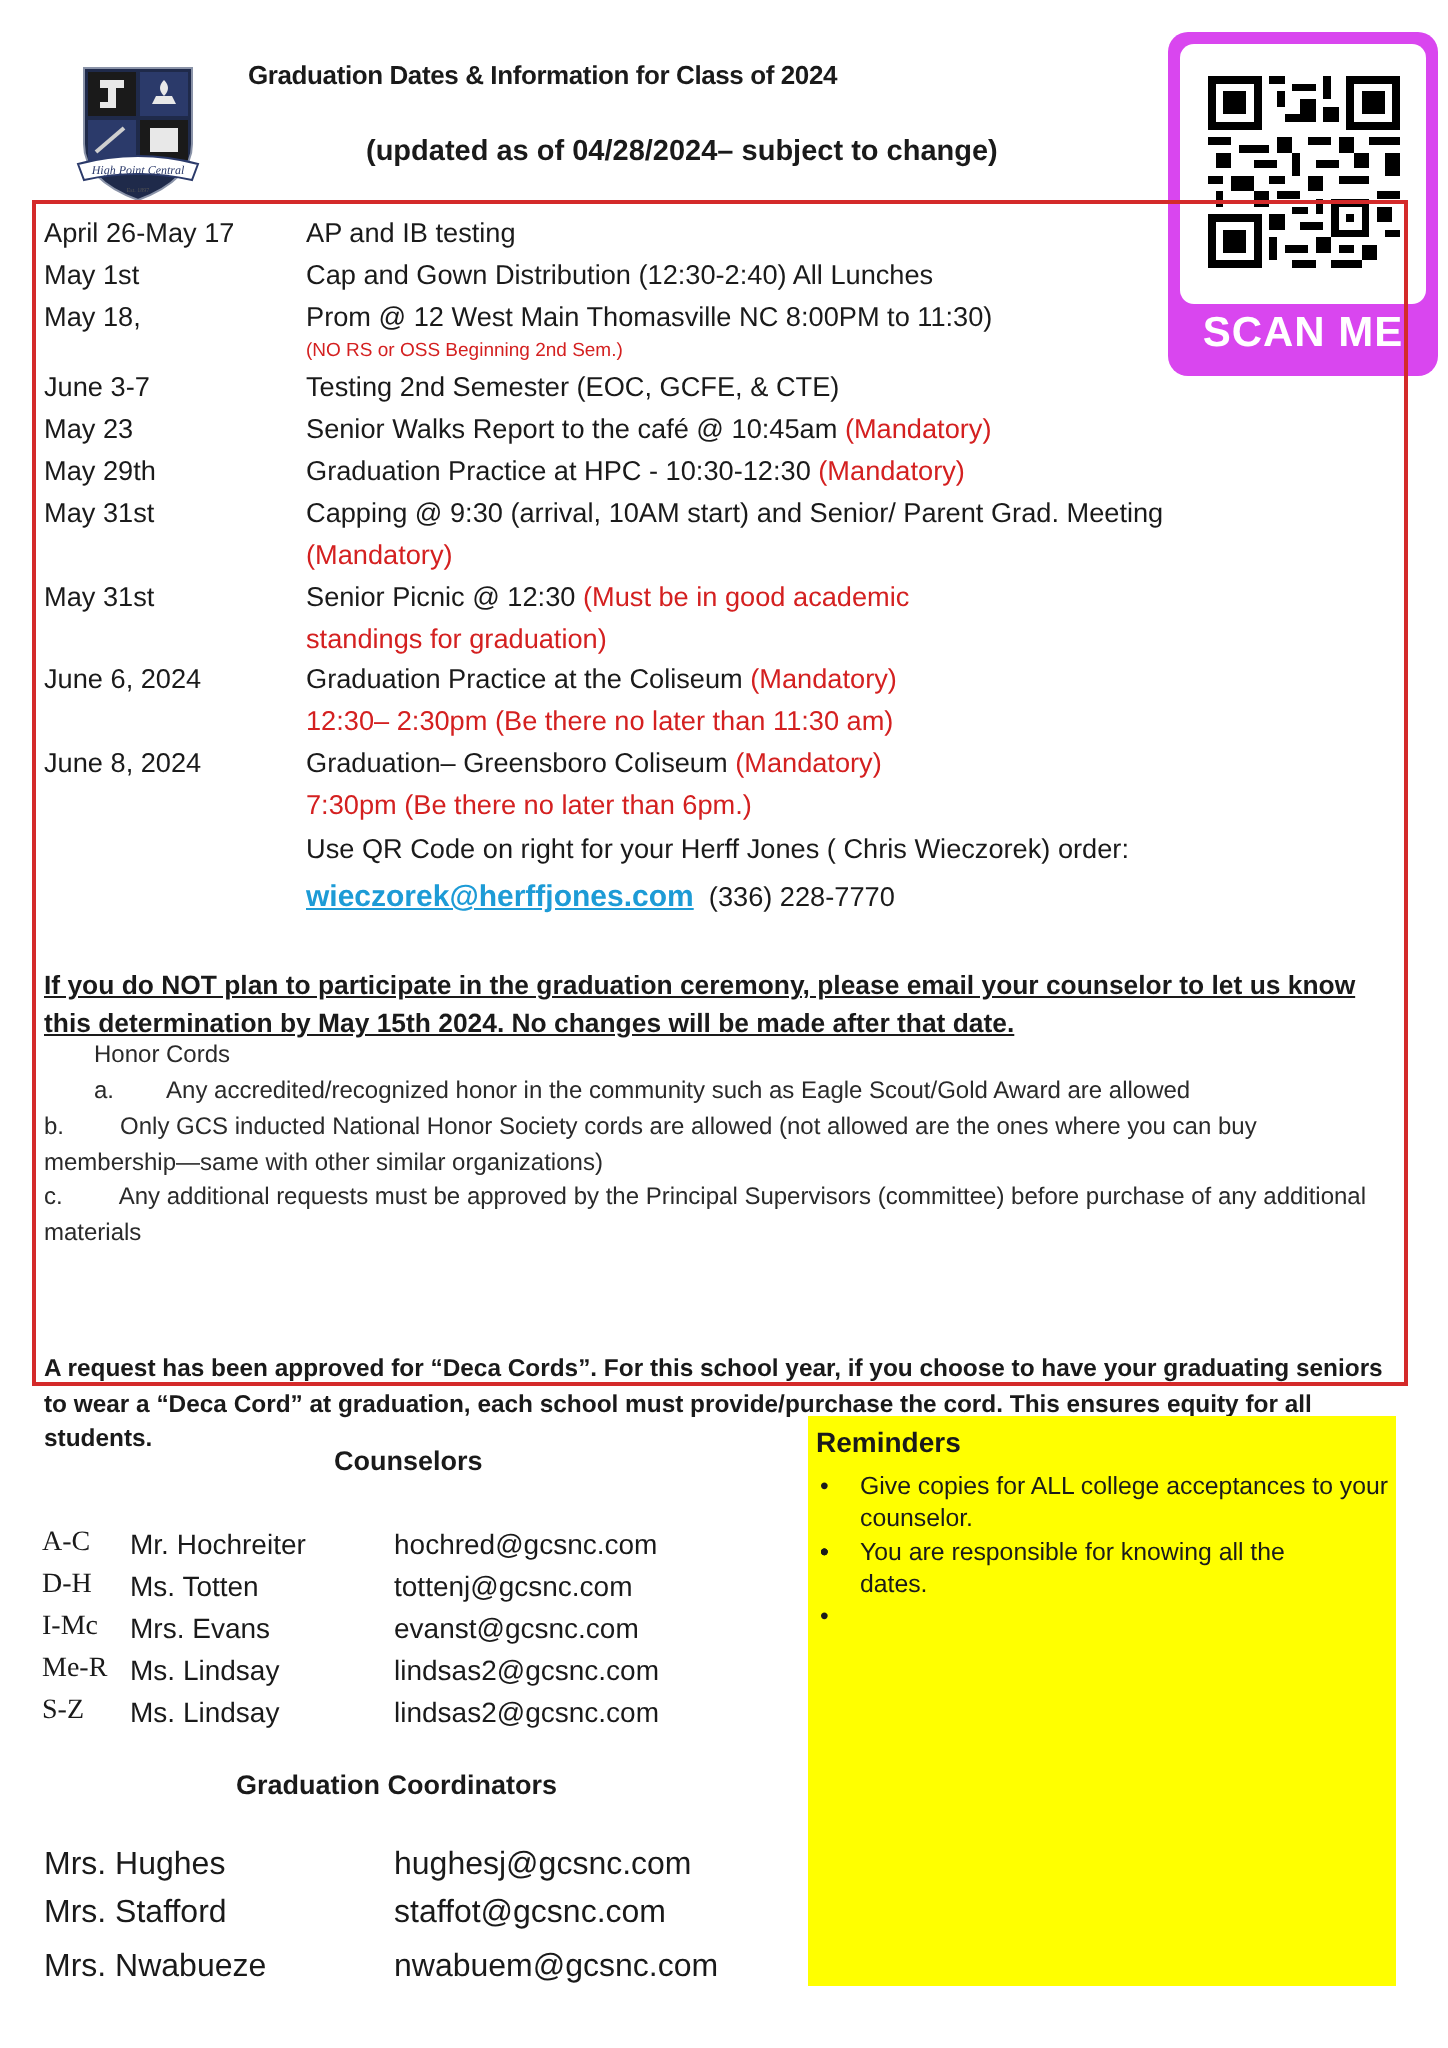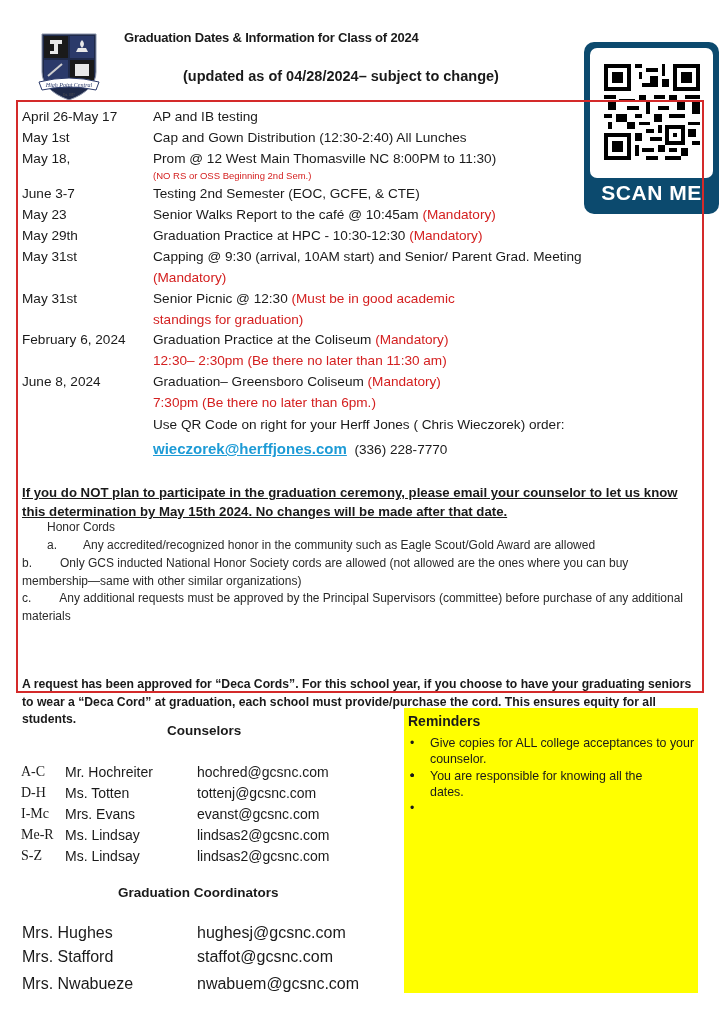--- a/index.html
+++ b/index.html
@@ -10,21 +10,21 @@
   .abs { position: absolute; }
 
   
   .logo { left: 38px; top: 32px; width: 62px; height: 70px; }
   .title { left: 124px; top: 30px; font-size: 13px; font-weight: bold; white-space: nowrap; letter-spacing: -0.2px; }
   .subtitle { left: 183px; top: 68px; font-size: 14.5px; font-weight: bold; white-space: nowrap; }
 
   
   .qr-card {
     left: 584px; top: 16px; width: 135px; height: 172px;
-    background: #0c4a6e; border-radius: 10px; margin-top: 26px;
+    background: #d946ef; border-radius: 10px;
   }
   .qr-inner {
     position: absolute; left: 6px; top: 6px; width: 123px; height: 130px;
     background: #fff; border-radius: 7px;
   }
   .qr-svg { position: absolute; left: 14px; top: 14px; width: 96px; height: 100px; }
   .scan-me {
     position: absolute; left: 0; right: 0; top: 139px; text-align: center;
     color: #fff; font-weight: bold; font-size: 21px; letter-spacing: 0.5px;
   }
@@ -191,21 +191,21 @@
     <span class="sched-desc red">(Mandatory)</span>
   </div>
   <div class="sched-row" style="top:291px">
     <span class="sched-date"> May 31st</span>
     <span class="sched-desc"><span>Senior Picnic @ 12:30 </span><span class="red">(Must be in good academic</span></span>
   </div>
   <div class="sched-row" style="top:312px">
     <span class="sched-desc red">standings for graduation)</span>
   </div>
   <div class="sched-row" style="top:332px">
-    <span class="sched-date">February 6, 2024</span>
+    <span class="sched-date">June 6, 2024</span>
     <span class="sched-desc"><span>Graduation Practice at the Coliseum </span><span class="red">(Mandatory)</span></span>
   </div>
   <div class="sched-row" style="top:353px">
     <span class="sched-desc red"> 12:30– 2:30pm (Be there no later than 11:30 am)</span>
   </div>
   <div class="sched-row" style="top:374px">
     <span class="sched-date">June 8, 2024</span>
     <span class="sched-desc"><span>Graduation– Greensboro Coliseum </span><span class="red">(Mandatory)</span></span>
   </div>
   <div class="sched-row" style="top:395px">

